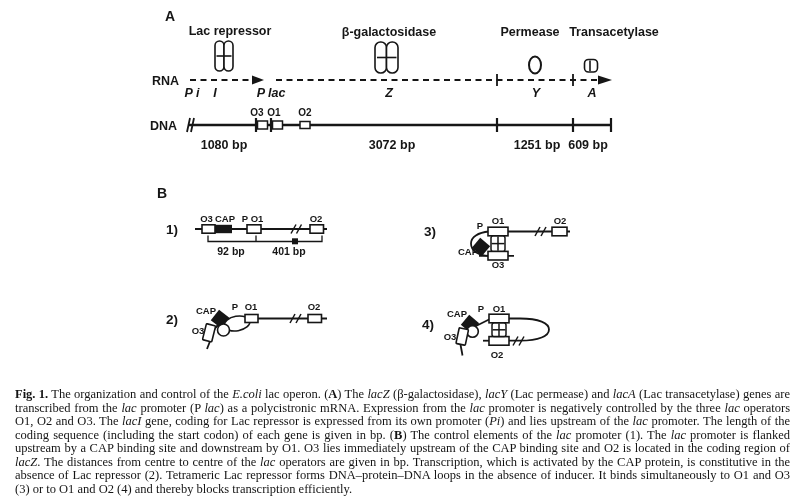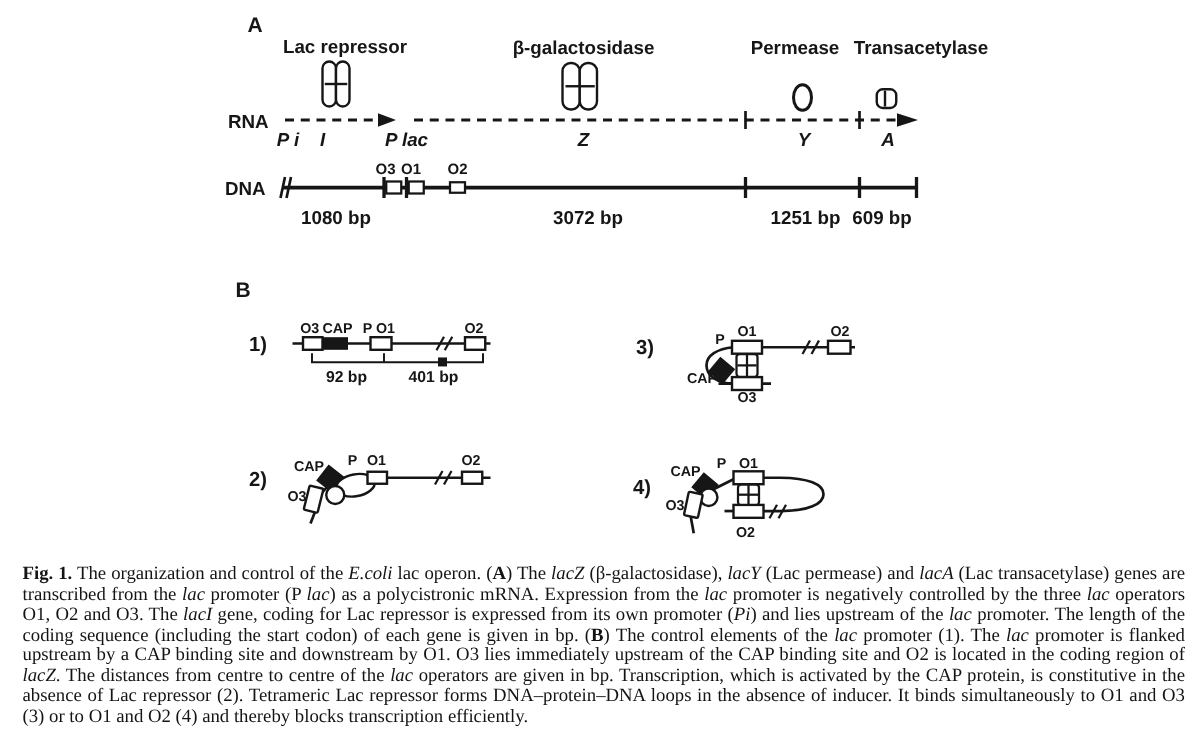--- a/index.html
+++ b/index.html
@@ -19,21 +19,21 @@
   .obt{fill:#ffffff;stroke:#161616;stroke-width:1.5;}
   .blk{fill:#161616;stroke:none;}
   .ln{stroke:#161616;stroke-width:1.6;fill:none;}
   .l18{stroke:#161616;stroke-width:1.8;fill:none;}
   .l15{stroke:#161616;stroke-width:1.5;fill:none;}
   .l13{stroke:#161616;stroke-width:1.3;fill:none;}
   .rna{stroke:#161616;stroke-width:2;stroke-dasharray:6 4.5;fill:none;}
   .tick{stroke:#161616;stroke-width:1.8;}
   .tick2{stroke:#161616;stroke-width:2.2;}
   .dna{stroke:#161616;stroke-width:2.5;}
-  .caption{position:absolute;left:15px;top:376px;width:775px;margin:0;
+  .caption{position:absolute;left:15px;top:388px;width:775px;margin:0;
     font-family:"Liberation Serif",serif;font-size:12.5px;line-height:13.5px;
     text-align:justify;color:#141414;}
   .caption .it{font-style:italic;}
   .caption .bd{font-weight:bold;}
 </style>
 </head>
 <body>
 
 <div class="page">
 

